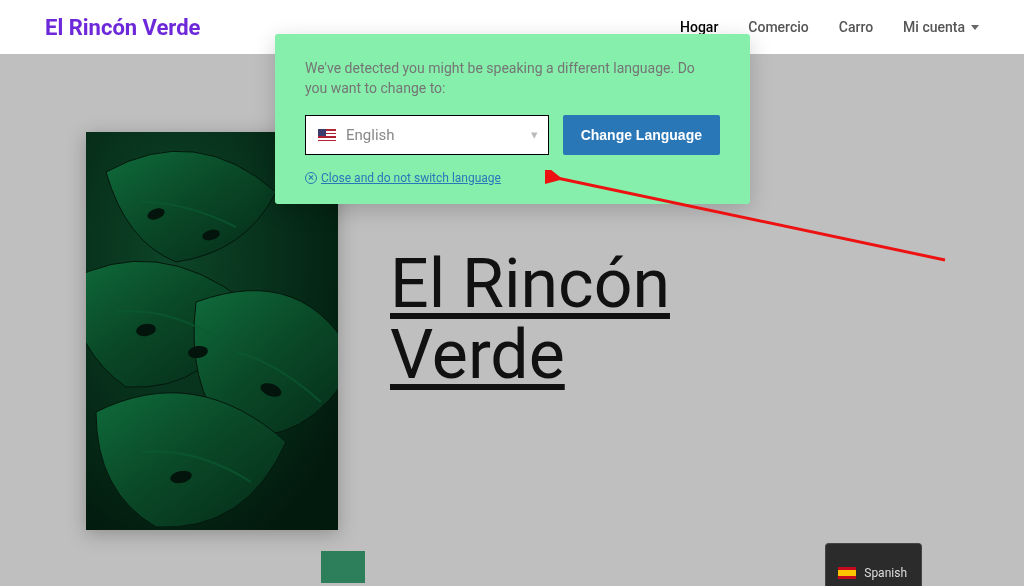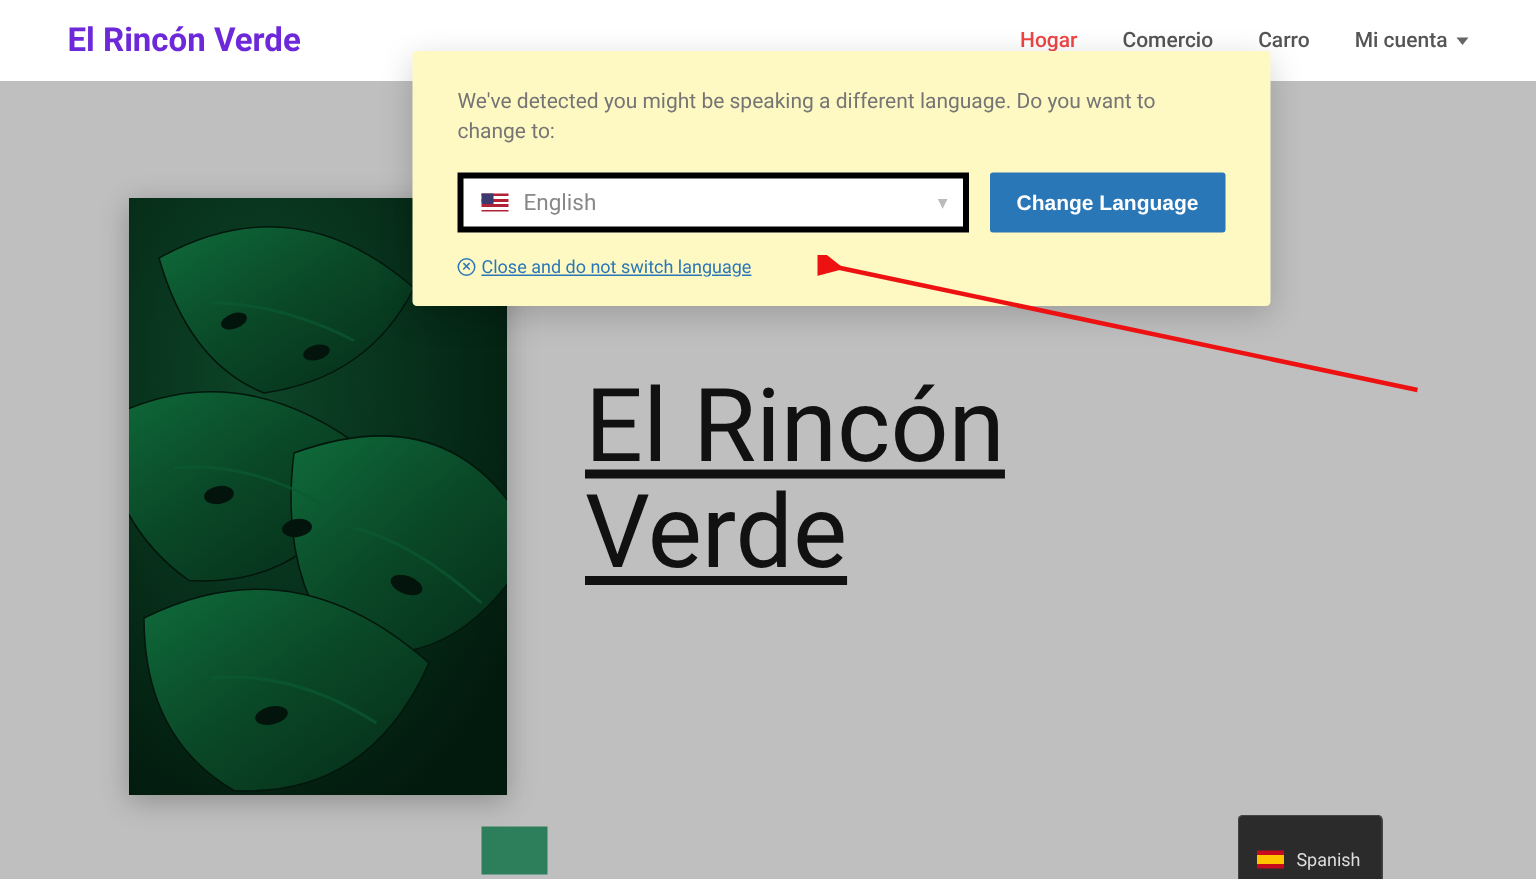--- a/index.html
+++ b/index.html
@@ -32,21 +32,21 @@
     align-items: center;
   }
   nav.primary .nav-item {
     cursor: pointer;
     color: #555;
     font-weight: 500;
     display: flex;
     align-items: center;
     gap: 6px;
   }
-  nav.primary .nav-item.active { color: #ef4444; }
+  nav.primary .nav-item.active { color: #000000; }
   .chev-down {
     width: 0; height: 0;
     border-left: 4px solid transparent;
     border-right: 4px solid transparent;
     border-top: 5px solid #666;
   }
   .hero {
     background: #bfbfbf;
     width: 100%;
     height: 532px;
@@ -90,41 +90,41 @@
     width: 44px;
     height: 32px;
     background: #2d7f5c;
   }
 
   
   .lang-popup {
     position: absolute;
     left: 275px;
     top: 34px;
-    width: 572px;
-    background: #fef9c3;
+    width: 475px;
+    background: #86efac;
     border-radius: 3px;
     box-shadow: 0 6px 22px rgba(0,0,0,.18);
     padding: 24px 30px 16px 30px;
   }
   .lang-popup .msg {
     font-size: 14px;
     color: #757575;
     line-height: 1.45;
     margin-bottom: 16px;
   }
   .lang-row {
     display: flex;
     gap: 14px;
     margin-bottom: 14px;
   }
   .lang-select {
     flex: 1;
     background: #fff;
-    border: 4px solid #000000;
+    border: 1px solid #000000;
     height: 40px;
     display: flex;
     align-items: center;
     padding: 0 12px;
     position: relative;
     cursor: pointer;
   }
   .lang-select .flag {
     width: 18px; height: 12px;
     background: linear-gradient(to bottom, #b22234 0 15%, #fff 15% 30%, #b22234 30% 45%, #fff 45% 60%, #b22234 60% 75%, #fff 75% 90%, #b22234 90% 100%);

